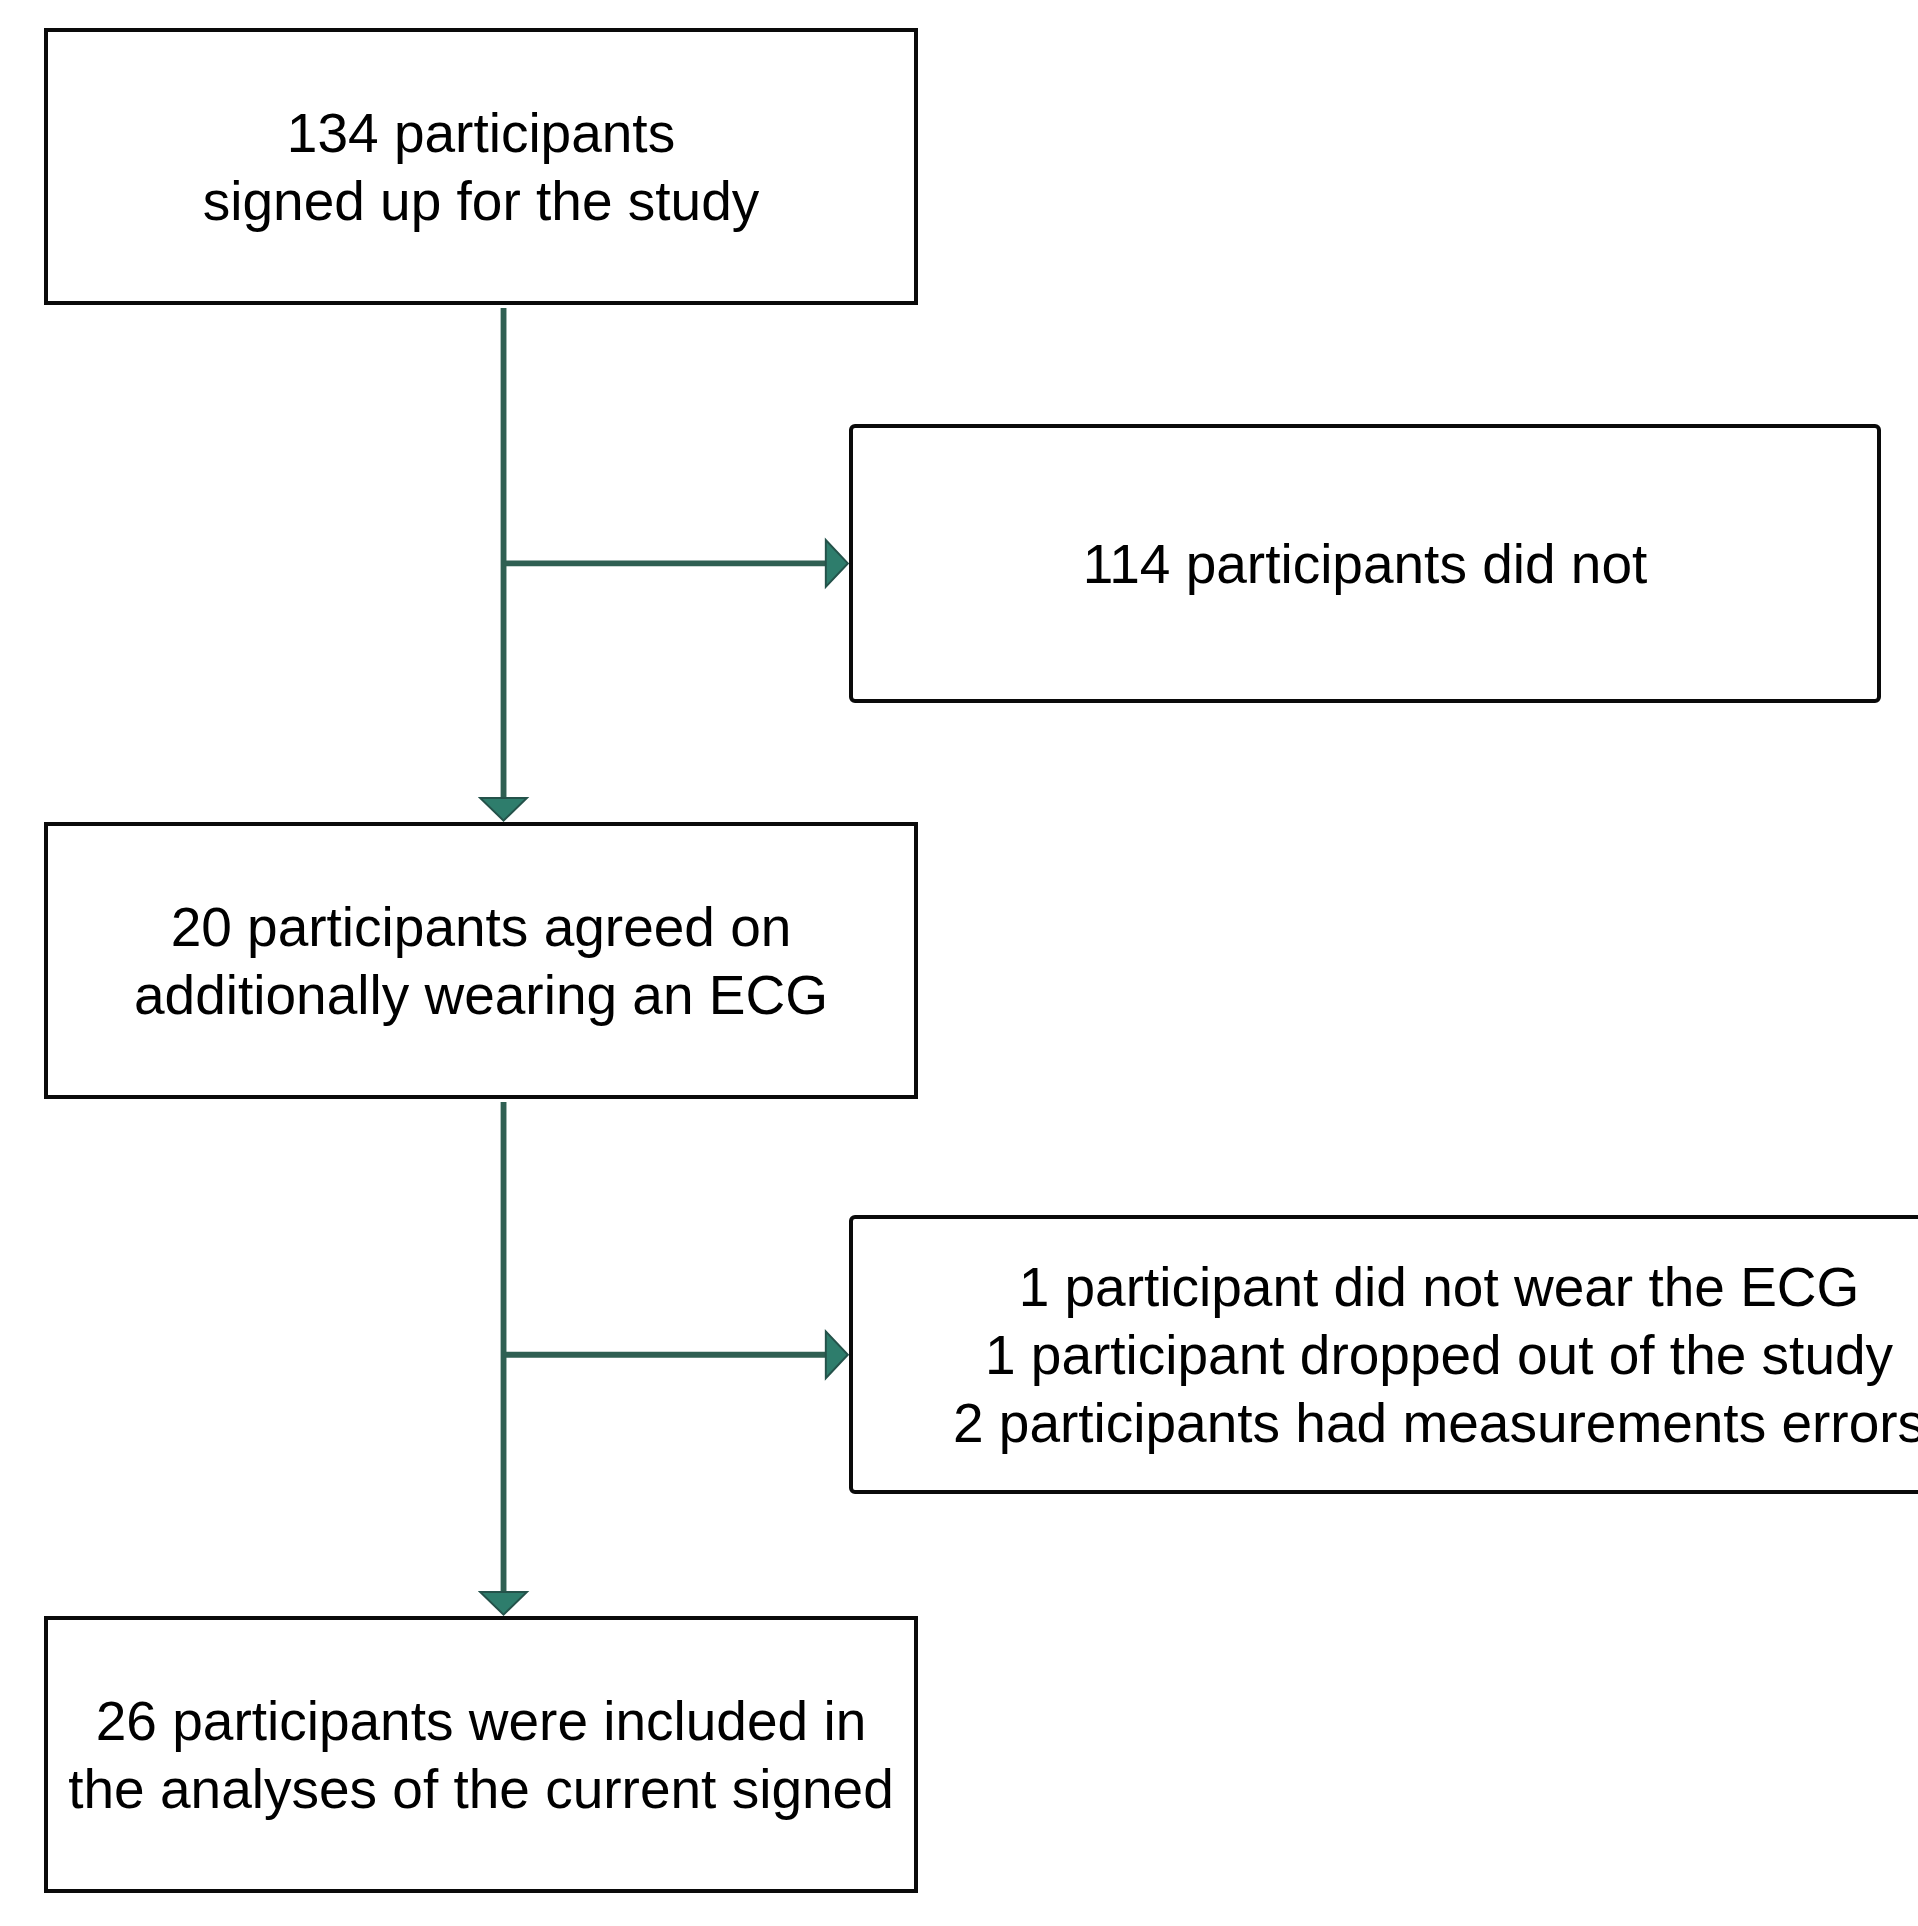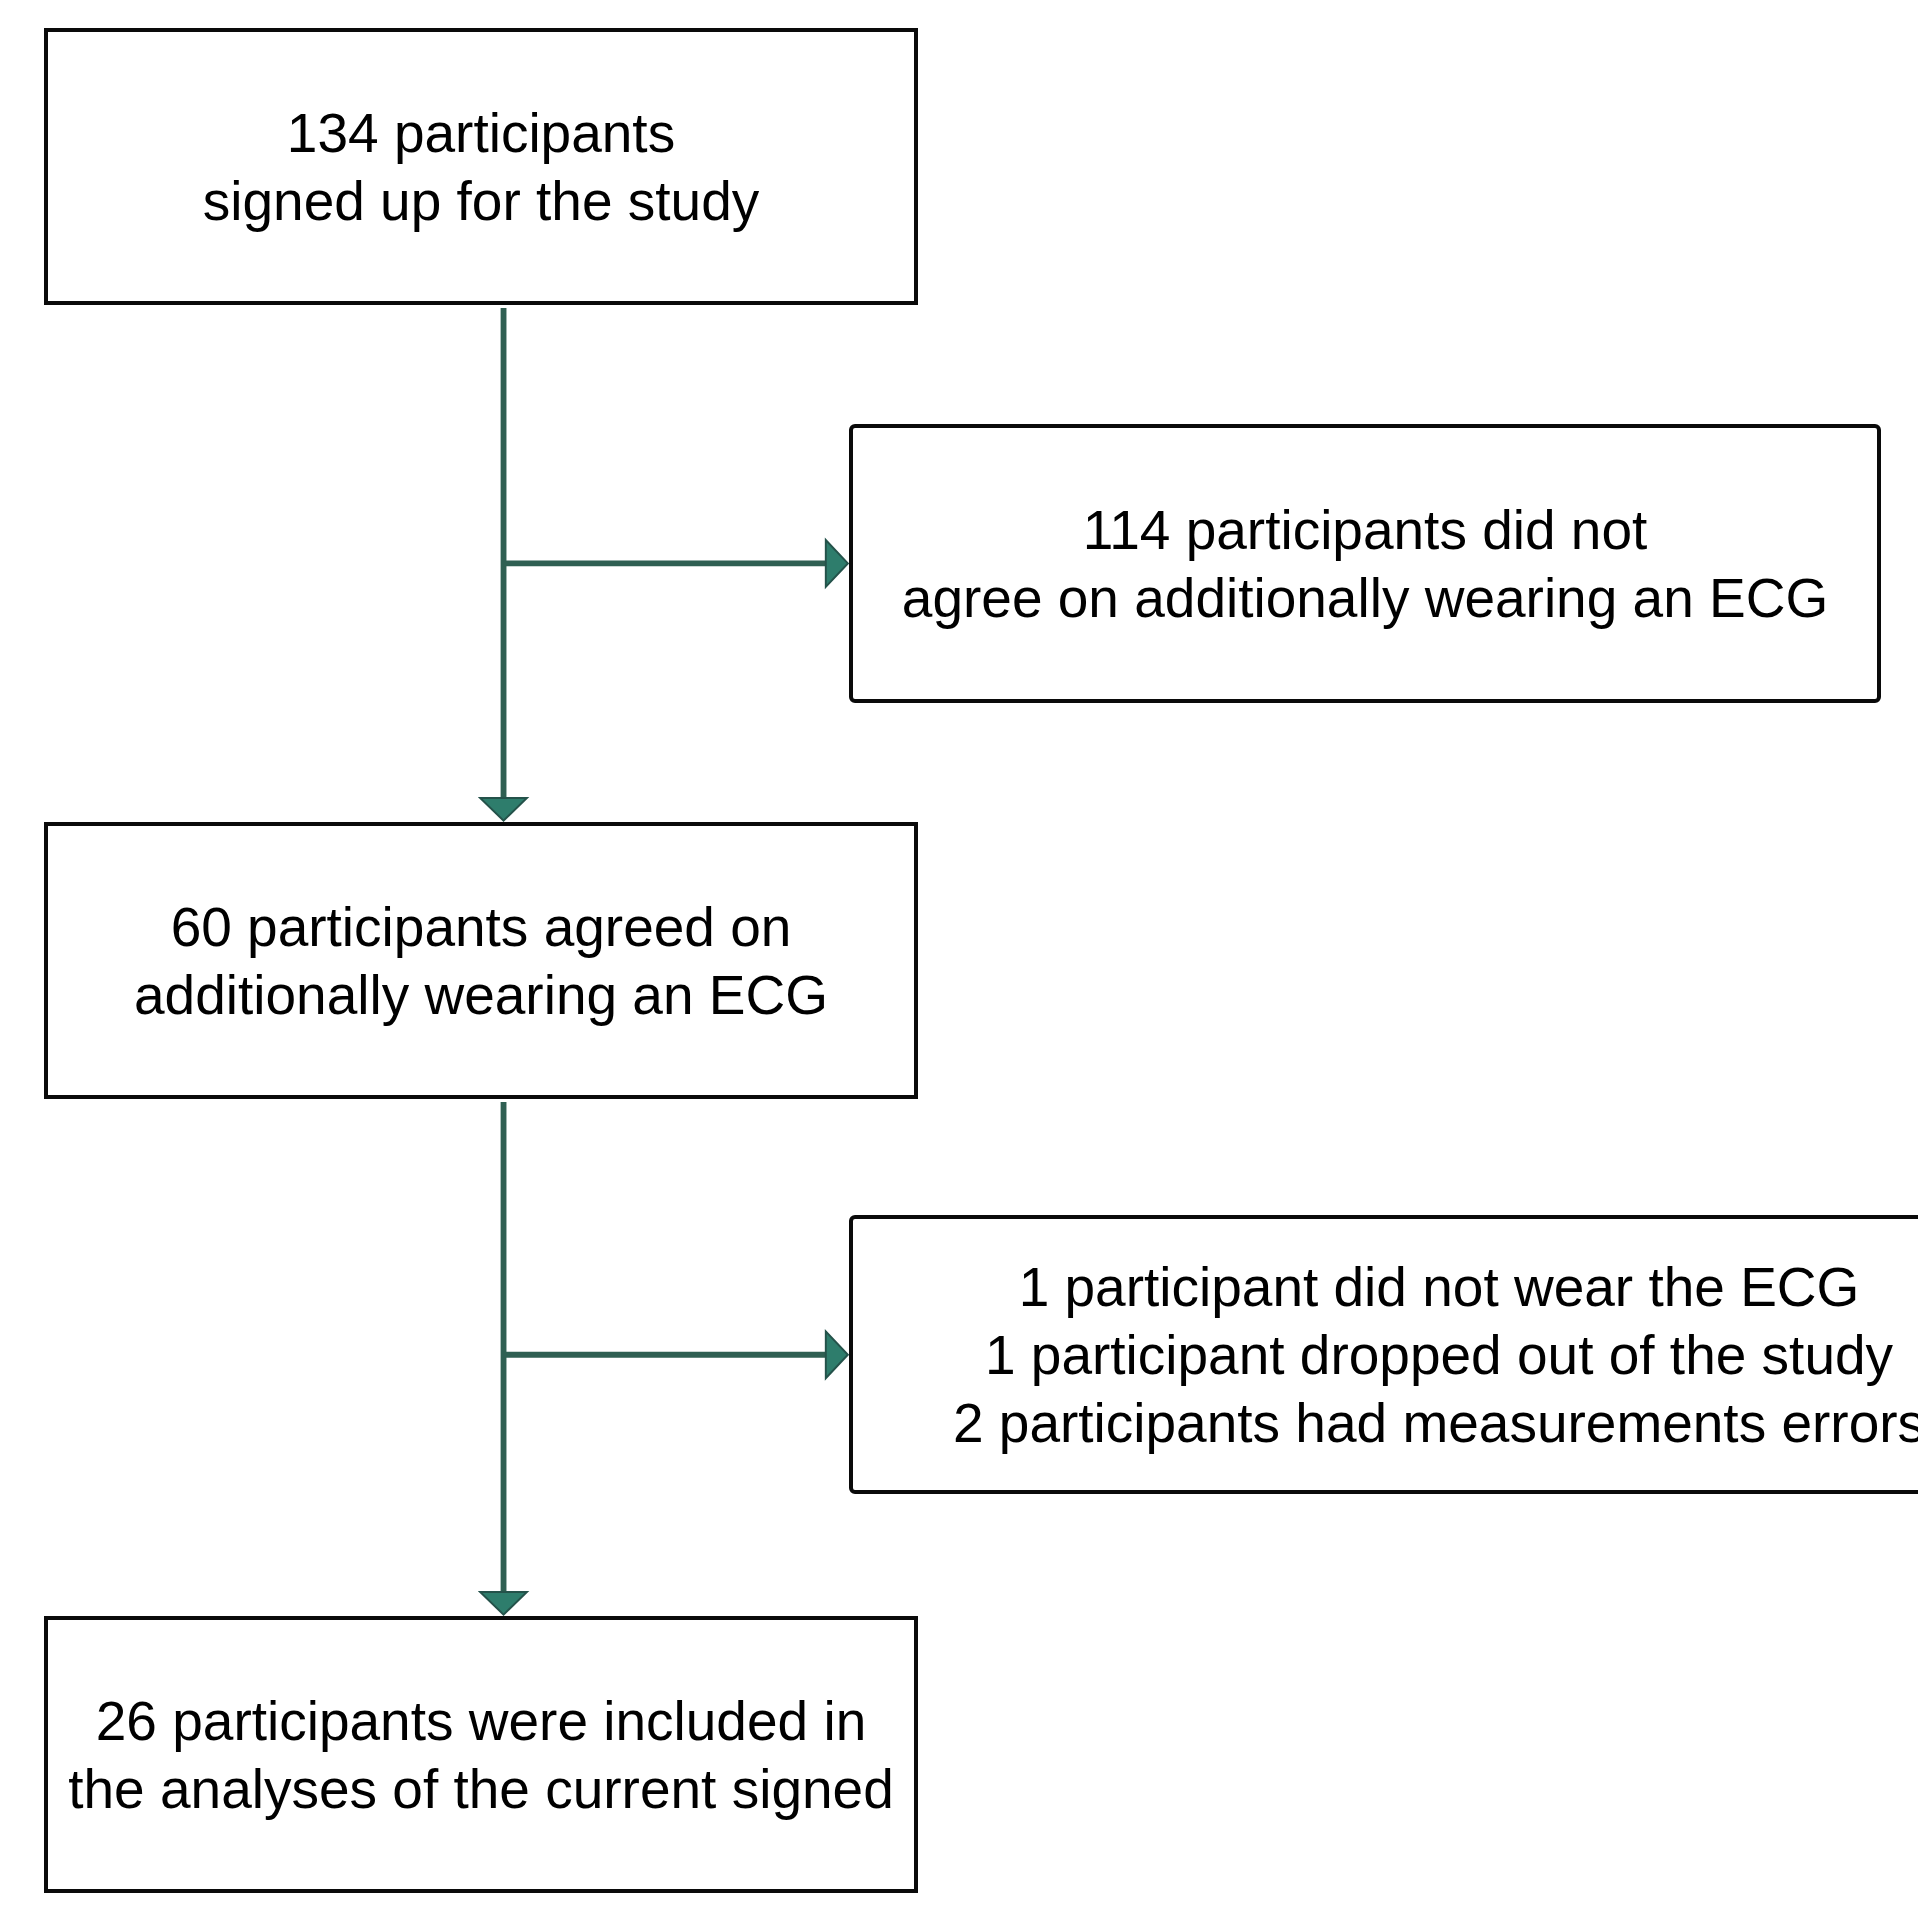--- a/index.html
+++ b/index.html
@@ -78,25 +78,24 @@
     </g>
   </svg>
 
   <div class="node" id="node-signup">
     <div class="txt">134 participants</div>
     <div class="txt">signed up for the study</div>
   </div>
 
   <div class="node rounded" id="node-declined">
     <div class="txt">114 participants did not</div>
-    <div class="txt">agree on additionally wearing an ECG</div>
   </div>
 
   <div class="node" id="node-agreed">
-    <div class="txt">60 participants agreed on</div>
+    <div class="txt">20 participants agreed on</div>
     <div class="txt">additionally wearing an ECG</div>
   </div>
 
   <div class="node rounded" id="node-excluded">
     <div class="txt">1 participant did not wear the ECG</div>
     <div class="txt">1 participant dropped out of the study</div>
     <div class="txt">2 participants had measurements errors</div>
   </div>
 
   <div class="node" id="node-included">

